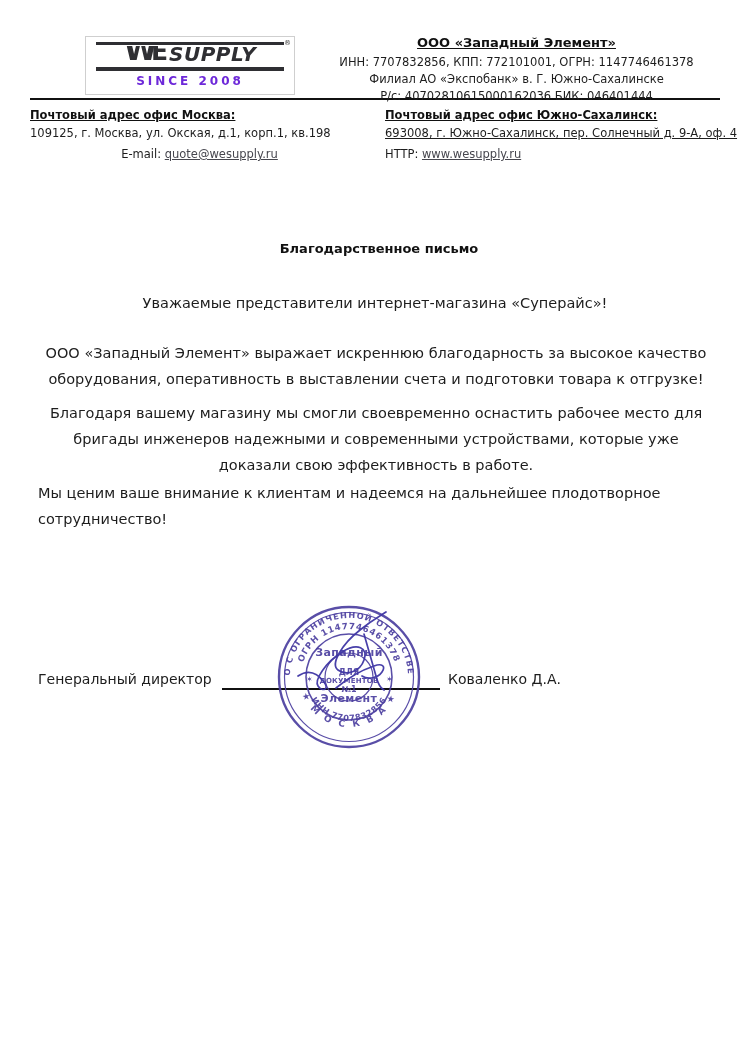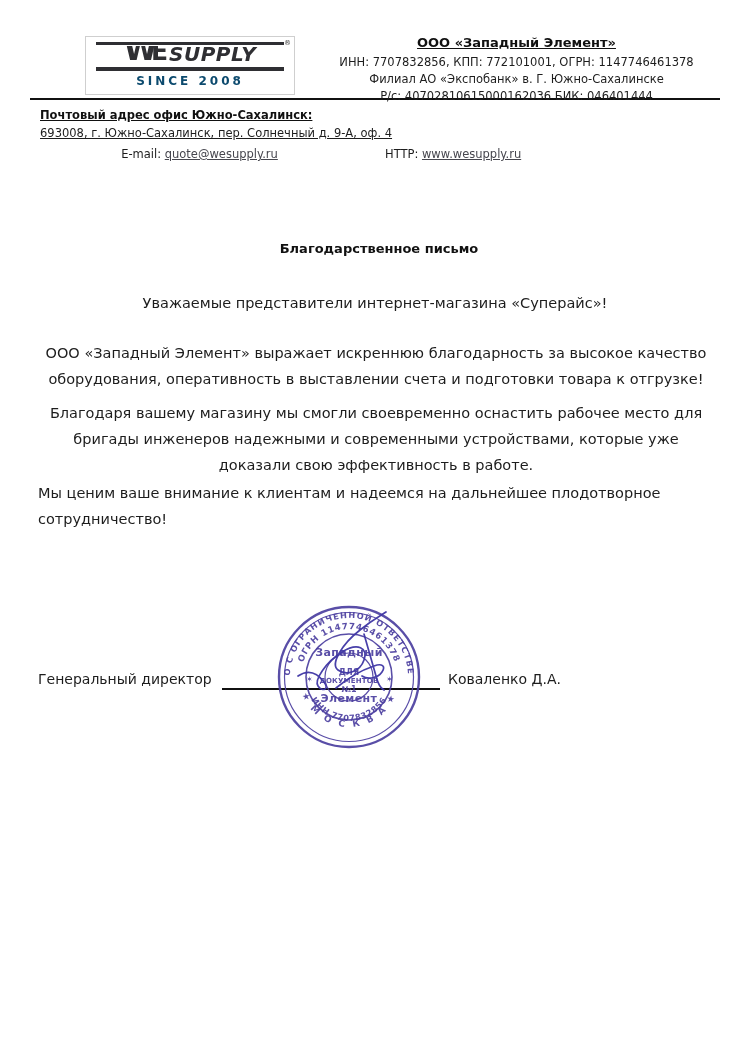--- a/index.html
+++ b/index.html
@@ -95,21 +95,21 @@
     right: 3px;
     top: 2px;
     font-size: 7px;
     color: #3a3a3a;
   }
   .logo-since {
     text-align: center;
     font-size: 12px;
     font-weight: 700;
     letter-spacing: 3px;
-    color: #0c4a6e;
+    color: #6d28d9;
     margin-top: 3px;
     line-height: 14px;
   }
 
   
   .company {
     flex: 1;
     text-align: center;
     padding-left: 18px;
     margin-top: -2px;
@@ -296,20 +296,24 @@
         <div class="company-line">ИНН: 7707832856, КПП: 772101001, ОГРН: 1147746461378</div>
         <div class="company-line">Филиал АО «Экспобанк» в. Г. Южно-Сахалинске</div>
         <div class="company-line">Р/с: 40702810615000162036 БИК: 046401444</div>
       </div>
 
     </div>
 
     <div class="lh-rule"></div>
 
     <div class="addresses">
+      <div class="addr-col left">
+        <div class="addr-title">Почтовый адрес офис Москва:</div>
+        <div class="addr-text">109125, г. Москва, ул. Окская, д.1, корп.1, кв.198</div>
+      </div>
       <div class="addr-col right">
         <div class="addr-title">Почтовый адрес офис Южно-Сахалинск:</div>
         <div class="addr-text">693008, г. Южно-Сахалинск, пер. Солнечный д. 9-А, оф. 4</div>
       </div>
     </div>
 
     <div class="contacts">
       <div class="contact-left">
         <span>E-mail:</span>
         <span class="link">quote@wesupply.ru</span>

